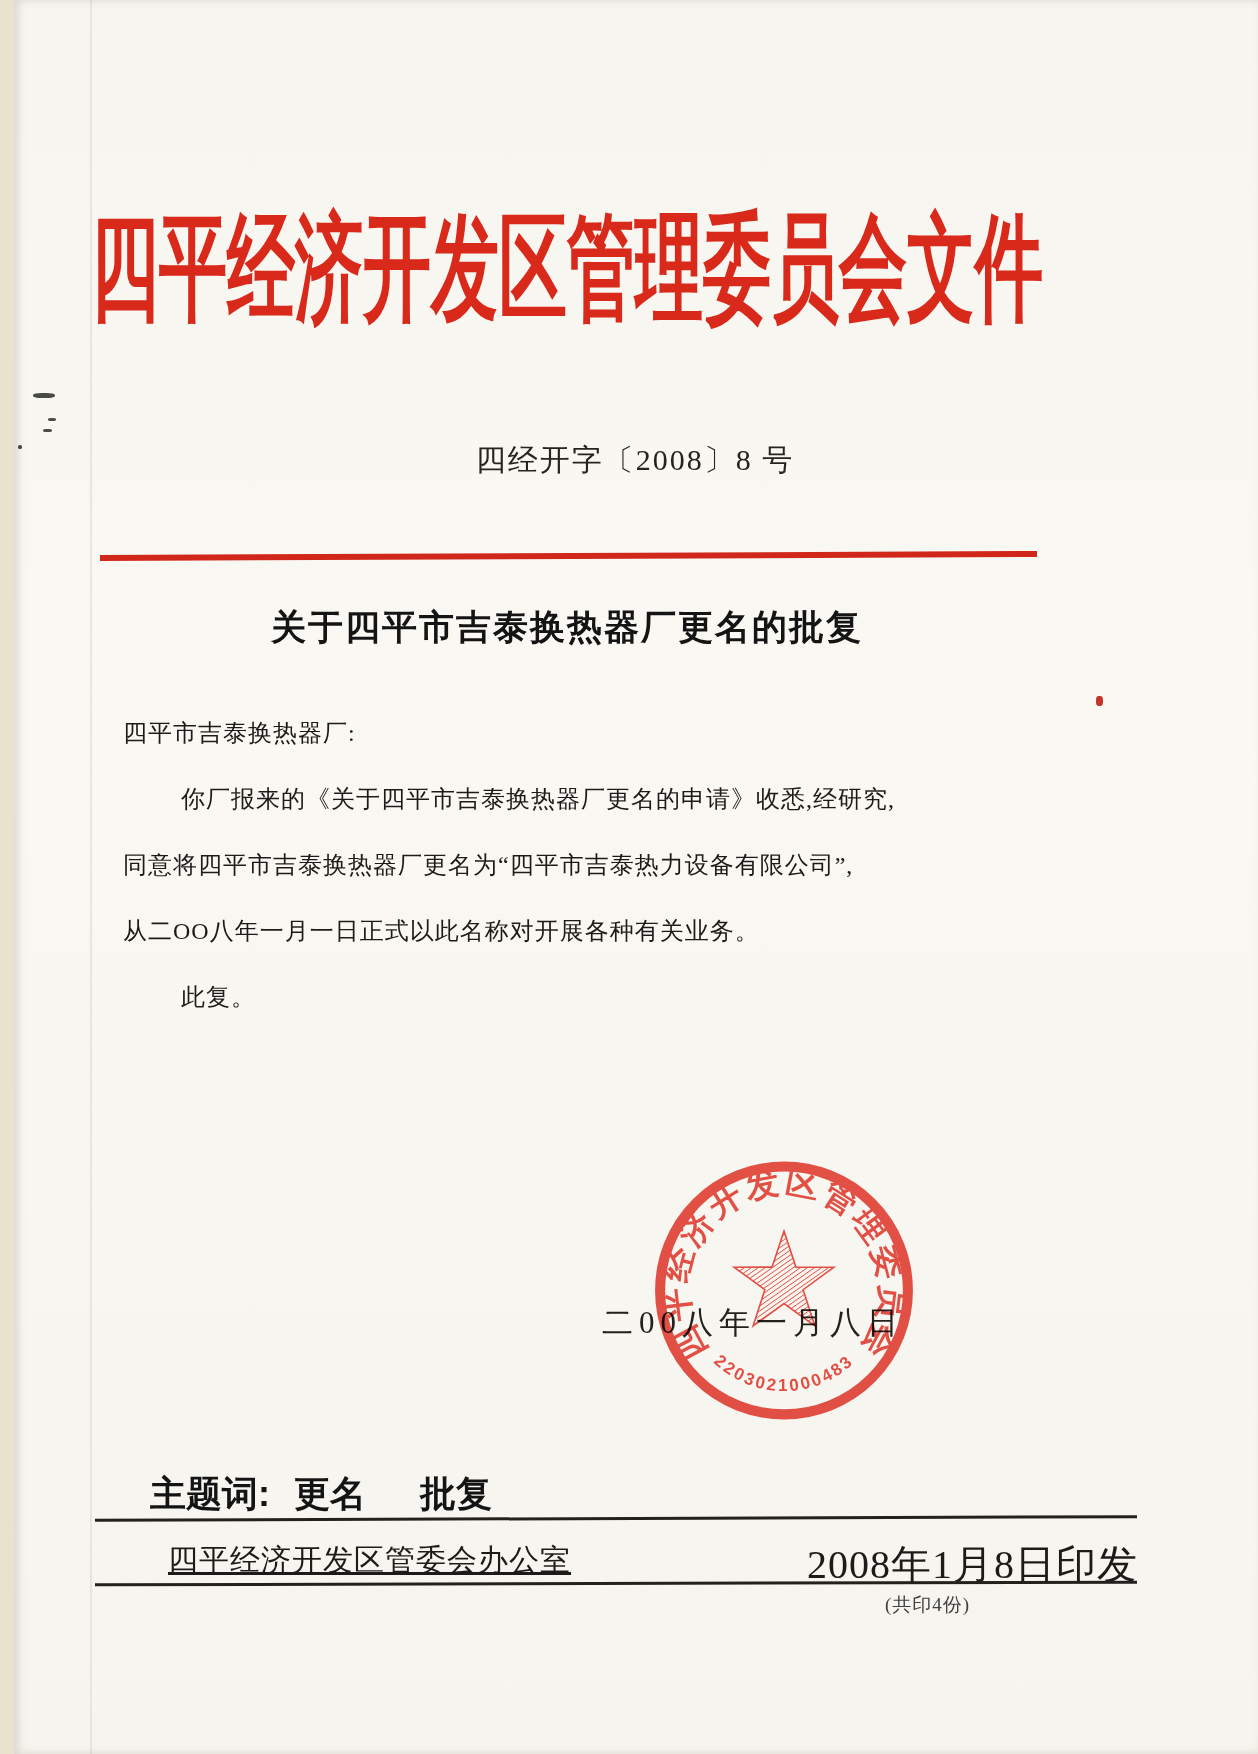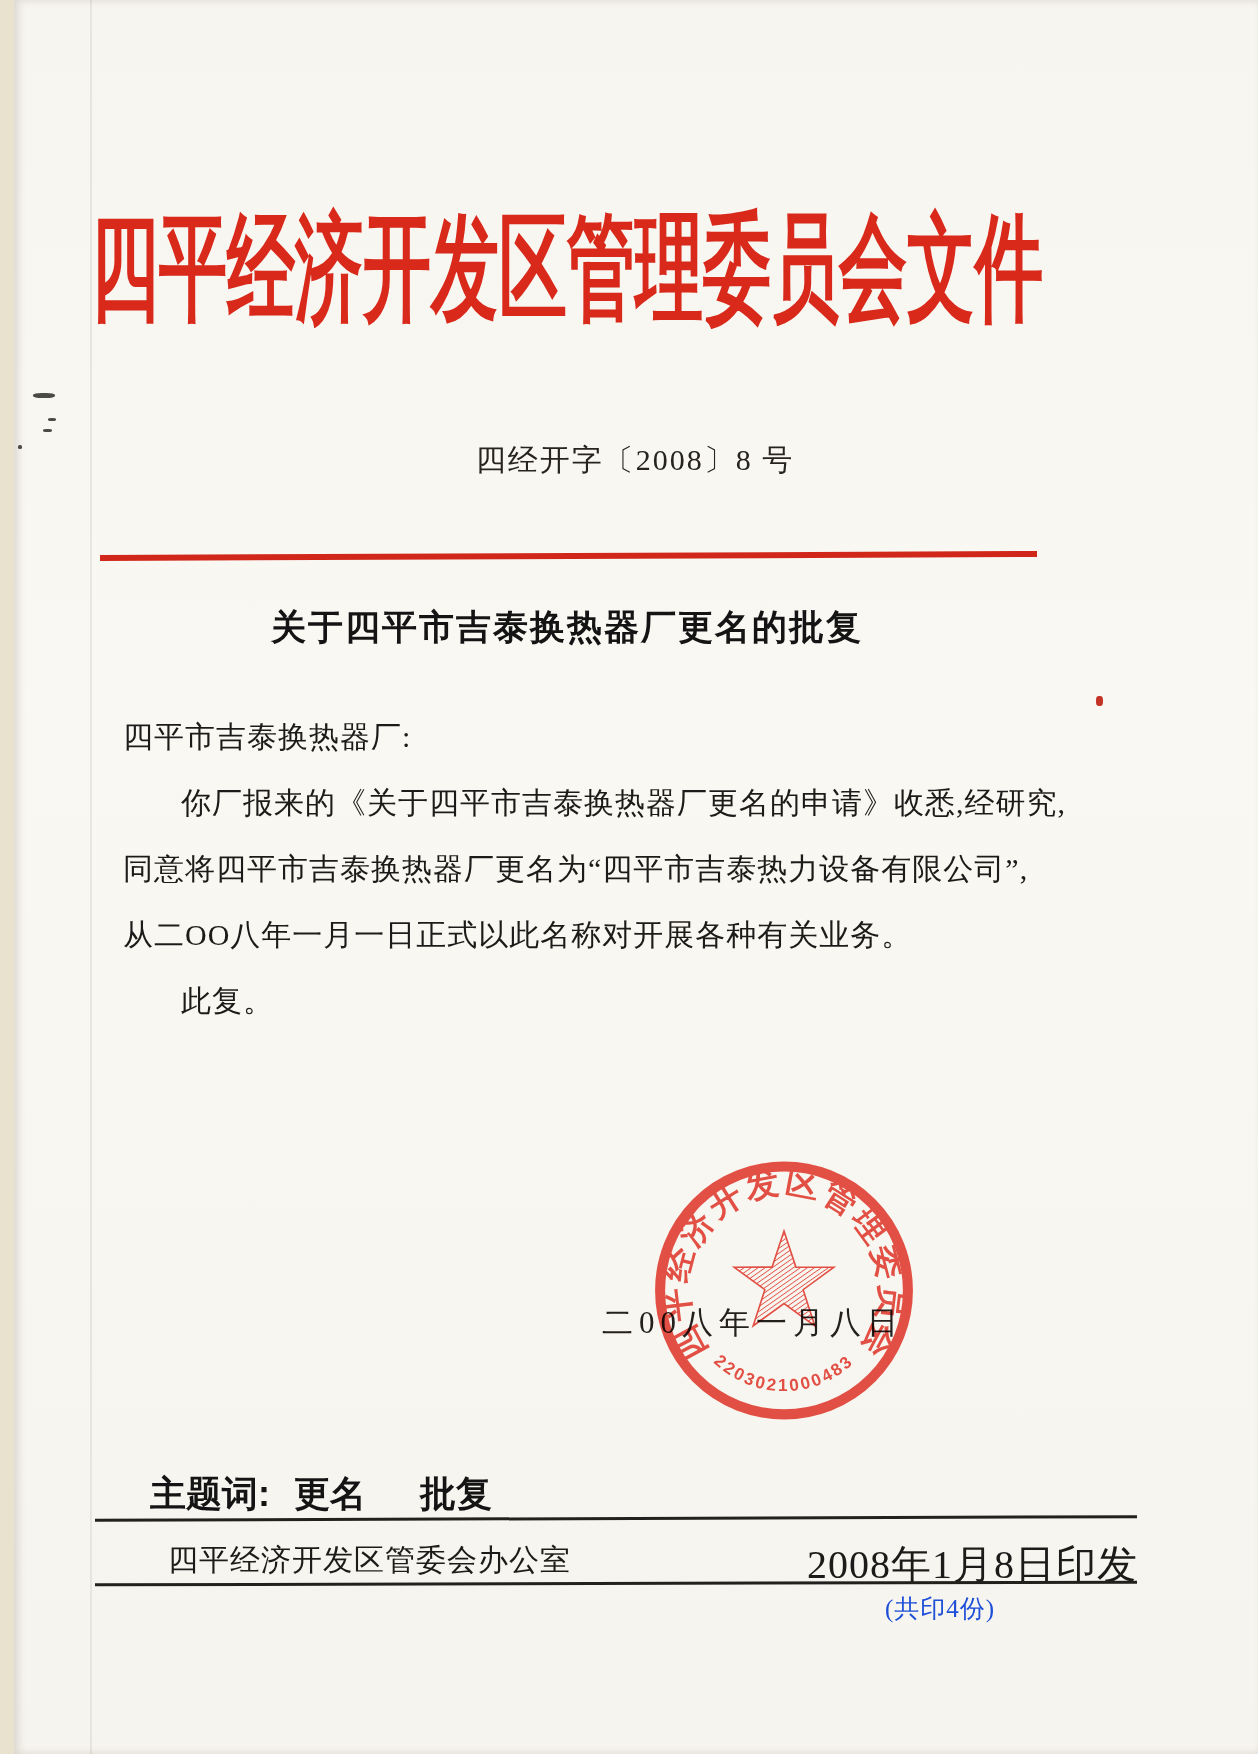--- a/index.html
+++ b/index.html
@@ -32,49 +32,49 @@
   }
   .red-divider{
     position:absolute;top:553px;left:100px;width:937px;height:6px;
     background:#d1271a;transform:rotate(-.25deg);
   }
   .doc-title{
     position:absolute;top:604px;left:-62px;width:1258px;text-align:center;
     font-family:"Liberation Sans","DejaVu Sans",sans-serif;
     font-weight:bold;font-size:35px;color:#141414;letter-spacing:2px;white-space:nowrap;
   }
-  .bodytext{position:absolute;left:123px;font-size:30px;color:#1d1b19;white-space:nowrap;letter-spacing:1px;}
+  .bodytext{position:absolute;left:123px;font-size:24px;color:#1d1b19;white-space:nowrap;letter-spacing:1px;}
   .indent{padding-left:58px;}
   .seal{position:absolute;left:648px;top:1152px;width:272px;height:278px;z-index:4;mix-blend-mode:multiply;opacity:.93;}
   .date-line{
     position:absolute;top:1302px;left:602px;z-index:3;
     font-size:31px;color:#23201d;letter-spacing:6px;white-space:nowrap;
   }
   .subject-row{
     position:absolute;top:1470px;left:150px;display:flex;align-items:baseline;
     font-family:"Liberation Sans","DejaVu Sans",sans-serif;
     font-weight:bold;font-size:36px;color:#141414;white-space:nowrap;
   }
   .subject-row .term1{margin-left:24px;}
   .subject-row .term2{margin-left:54px;}
   .black-divider{position:absolute;left:95px;width:1042px;height:3px;background:#23211e;}
   .div1{top:1517px;transform:rotate(-.2deg);}
   .div2{top:1582px;transform:rotate(-.15deg);height:3px;}
   .footer-office{
     position:absolute;top:1540px;left:168px;
     font-family:"Liberation Sans","DejaVu Sans",sans-serif;
-    font-size:30px;color:#1d1b19;white-space:nowrap;letter-spacing:1px;
+    font-size:30px;color:#1d1b19;white-space:nowrap;letter-spacing:1px;text-decoration:underline;
   }
   .footer-date{
     position:absolute;top:1537px;left:807px;
     font-size:40px;color:#1d1b19;white-space:nowrap;letter-spacing:1px;
   }
   .copies-note{
     position:absolute;top:1592px;left:885px;
-    font-size:25px;color:#1d4ed8;white-space:nowrap;letter-spacing:1px;
+    font-size:19px;color:#404040;white-space:nowrap;letter-spacing:1px;
   }
 </style>
 </head>
 <body>
 
 <div class="paper">
   <div class="fold-line" style="left:76px;"></div>
 </div>
 
 <div class="speck" style="left:33px;top:393px;width:22px;height:5px;"></div>

